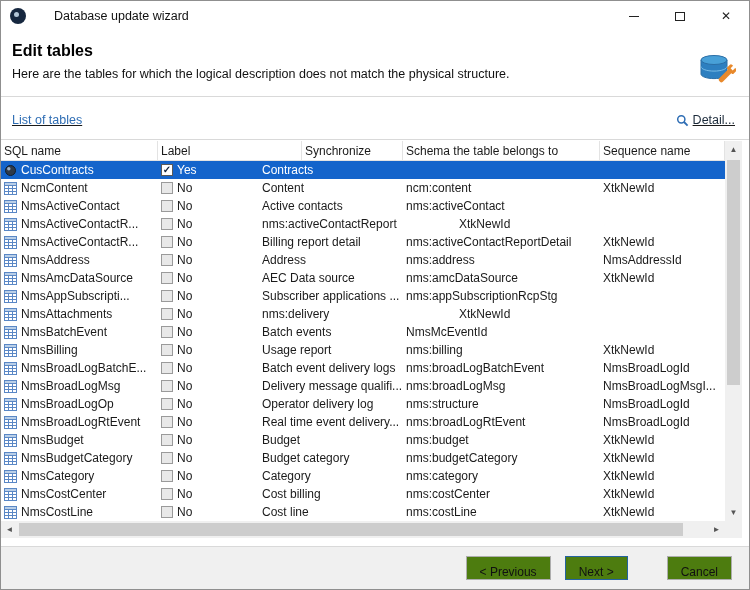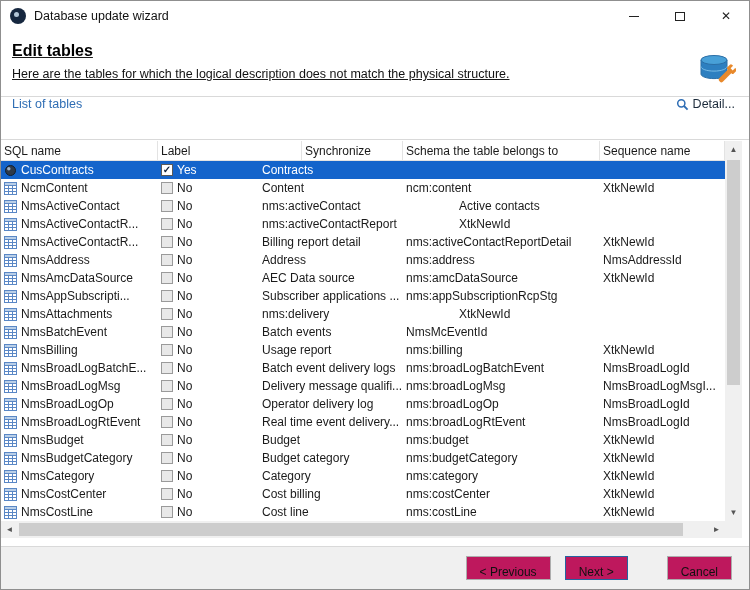--- a/index.html
+++ b/index.html
@@ -15,33 +15,33 @@
   
   .titlebar { height: 30px; display: flex; align-items: center; background: #fff; }
   .app-icon {
     width: 16px; height: 16px; border-radius: 50%;
     background: #16273f; margin: 0 8px 0 9px; position: relative; flex: 0 0 auto;
   }
   .app-icon::after {
     content:""; position:absolute; left:4px; top:4px; width:5px; height:5px;
     border-radius:50%; background:#cfe3f2; opacity:.85;
   }
-  .win-title { font-size: 12.5px; color: #111; }
+  .win-title { font-size: 12.5px; color: #111; margin-left: 20px; }
   .win-controls { margin-left: auto; display: flex; height: 100%; }
   .win-btn { width: 46px; height: 100%; display: flex; align-items: center; justify-content: center; cursor: default; }
   .glyph-min { width: 10px; height: 1px; background: #222; display: block; }
   .glyph-max { width: 10px; height: 9px; border: 1px solid #222; display: block; }
   .glyph-close { font-size: 12px; color: #222; line-height: 1; }
   
-  .wiz-header { height: 66px; padding: 11px 12px 0 11px; position: relative; border-bottom: 1px solid #d9d9d9; text-decoration: underline; }
+  .wiz-header { height: 66px; padding: 11px 12px 0 11px; position: relative; border-bottom: 1px solid #d9d9d9; }
   .wiz-title { font-size: 16px; font-weight: bold; color: #000; margin-bottom: 7px; }
   .wiz-desc { font-size: 12.5px; color: #111; }
   .db-icon { position: absolute; right: 13px; top: 22px; }
   
-  .subbar { height: 43px; display: flex; align-items: flex-start; padding: 0 14px 4px 11px; border-bottom: 1px solid #d9d9d9; }
+  .subbar { height: 43px; display: flex; align-items: flex-end; padding: 0 14px 12px 11px; border-bottom: 1px solid #d9d9d9; text-decoration: underline; }
   .list-link { color: var(--link, #2e6db4); font-size: 12.5px; cursor: pointer; }
   .detail-btn { margin-left: auto; display: flex; align-items: center; gap: 4px; font-size: 12.5px; color: #1b2a3a; cursor: pointer; }
   
   .table-area { position: absolute; left: 0; top: 140px; width: 741px; height: 397px; background: #fff; }
   .grid { position: absolute; left: 0; top: 0; width: 724px; height: 416px; overflow: hidden; }
   .hrow { display: flex; height: 20px; border-bottom: 1px solid #e3e3e3; background: #fff; }
   .hcell {
     font-size: 12px; color: #1a1a1a; display: flex; align-items: center;
     padding-left: 3px; border-right: 1px solid #e3e3e3; overflow: hidden; white-space: nowrap;
   }
@@ -68,21 +68,21 @@
   .vthumb { position: absolute; left: 2px; right: 2px; top: 19px; height: 225px; background: #cdcdcd; }
   .hthumb { position: absolute; top: 2px; bottom: 2px; left: 18px; width: calc(100% - 60px); background: #cdcdcd; }
   
   .footer {
     position: absolute; left: 0; right: 0; bottom: 0; height: 43px;
     background: #f0f0f0; border-top: 1px solid #d9d9d9;
     display: flex; align-items: center; justify-content: flex-end; padding-right: 17px;
   }
   .btn {
     height: 24px; padding: 8px 13px; font-size: 12px; font-family: "Liberation Sans", sans-serif;
-    background: #be185d; border: 1px solid #adadad; color: #111; cursor: pointer;
+    background: #4d7c0f; border: 1px solid #adadad; color: #111; cursor: pointer;
   }
   .btn.default { border-color: #2463a0; }
   .btn-prev { margin-right: 14px; }
   .btn-next { margin-right: 39px; }
 </style>
 </head>
 <body style="--sel: #1464cb; --link: #2e6db4;">
 
 <div class="titlebar">
   <span class="app-icon"></span>
@@ -197,26 +197,26 @@
                 <rect x="0.5" y="0.5" width="12" height="3" fill="#b9cfe8" stroke="#5a87c5"></rect>
                 <path d="M0.5 6.5 H12.5 M0.5 9.5 H12.5 M4.5 3.5 V12.5 M8.5 3.5 V12.5" stroke="#5a87c5" fill="none"></path>
               </svg>
             </span>
             <span>NmsActiveContact</span>
           </div>
           <div class="cell c-sync">
             <span class="cb"></span>
             <span>No</span>
           </div>
+          <div class="cell c-label">
+            <span>Active contacts</span>
+          </div>
           <div class="cell c-schema">
             <span>nms:activeContact</span>
           </div>
-          <div class="cell c-label">
-            <span>Active contacts</span>
-          </div>
           <div class="cell c-seq">
             <span></span>
           </div>
         </div>
         <div class="trow">
           <div class="cell c-sql">
             <span class="ricon">
               <svg width="13" height="13" viewBox="0 0 13 13">
                 <rect x="0.5" y="0.5" width="12" height="12" fill="#fff" stroke="#5a87c5"></rect>
                 <rect x="0.5" y="0.5" width="12" height="3" fill="#b9cfe8" stroke="#5a87c5"></rect>
@@ -467,21 +467,21 @@
             <span>NmsBroadLogOp</span>
           </div>
           <div class="cell c-sync">
             <span class="cb"></span>
             <span>No</span>
           </div>
           <div class="cell c-label">
             <span>Operator delivery log</span>
           </div>
           <div class="cell c-schema">
-            <span>nms:broadLogOp</span>
+            <span>nms:structure</span>
           </div>
           <div class="cell c-seq">
             <span>NmsBroadLogId</span>
           </div>
         </div>
         <div class="trow">
           <div class="cell c-sql">
             <span class="ricon">
               <svg width="13" height="13" viewBox="0 0 13 13">
                 <rect x="0.5" y="0.5" width="12" height="12" fill="#fff" stroke="#5a87c5"></rect>

